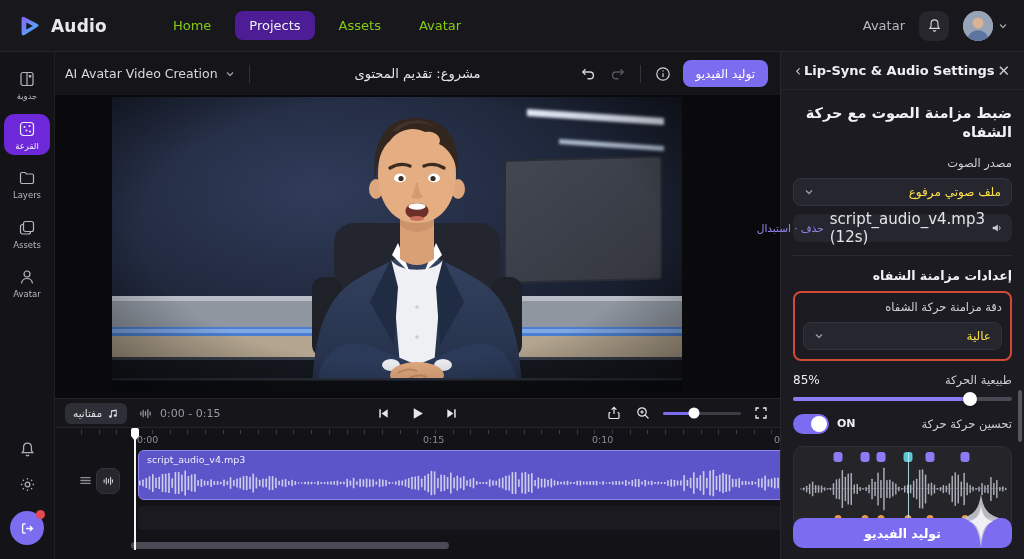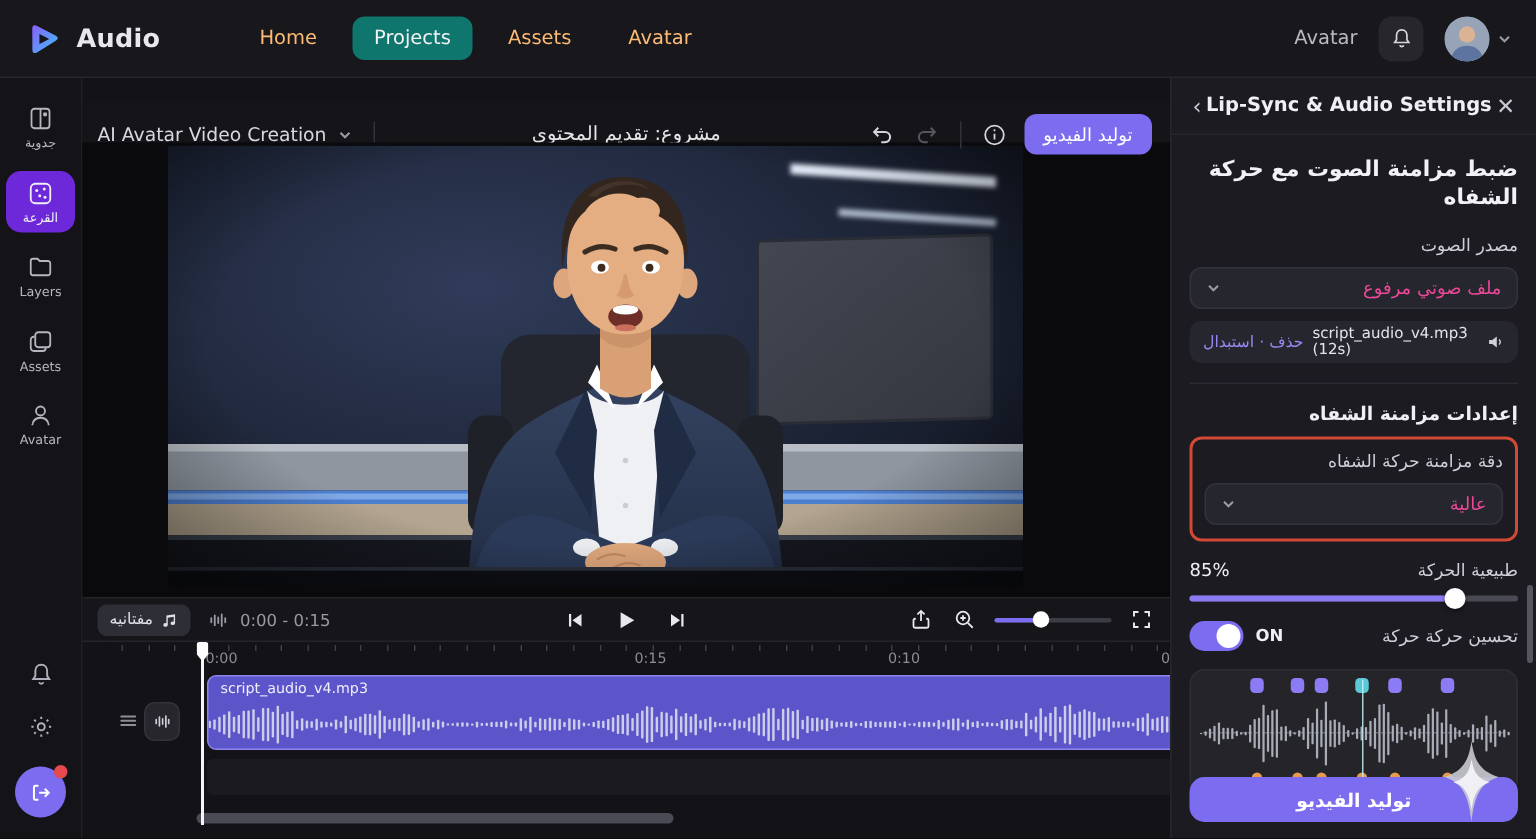--- a/index.html
+++ b/index.html
@@ -6,22 +6,22 @@
   html,body { width:1024px; height:559px; overflow:hidden; background:#0c0c0f;
     font-family:"DejaVu Sans", sans-serif; color:#e8e8ec; }
   .app { position:relative; width:1024px; height:559px; background:#121217; }
 
   
   .topnav { position:absolute; top:0; left:0; width:1024px; height:52px;
     background:#17171c; border-bottom:1px solid #26262c; display:flex; align-items:center; padding:0 16px; }
   .brand { display:flex; align-items:center; gap:9px; cursor:pointer; }
   .brand-name { font-size:17px; font-weight:bold; letter-spacing:.2px; }
   .nav-items { display:flex; align-items:center; gap:10px; margin-left:52px; }
-  .nav-item { font-size:13px; color:#fdba74; padding:7px 14px; border-radius:8px; cursor:pointer; }
-  .nav-item.active { background:#0f766e; color:#f2f2f5; }
+  .nav-item { font-size:13px; color:#84cc16; padding:7px 14px; border-radius:8px; cursor:pointer; }
+  .nav-item.active { background:#4c1d95; color:#f2f2f5; }
   .nav-right { margin-left:auto; display:flex; align-items:center; gap:14px; }
   .nav-avatar-label { font-size:13px; color:#b9b9c2; }
   .icon-btn { width:30px; height:30px; border-radius:9px; background:#26262c; border:none;
     display:flex; align-items:center; justify-content:center; color:#d7d7de; cursor:pointer; }
   .profile { display:flex; align-items:center; gap:5px; cursor:pointer; }
   .profile-pic { width:30px; height:30px; border-radius:50%; overflow:hidden; background:#8b97ad; }
   .chev { color:#9a9aa4; font-size:11px; }
 
   
   .sidebar { position:absolute; top:52px; left:0; width:55px; height:507px; background:#131318;
@@ -32,21 +32,21 @@
   .side-label { font-size:8.5px; line-height:1; }
   .side-bottom { margin-top:auto; display:flex; flex-direction:column; align-items:center; gap:18px; padding-bottom:14px; }
   .side-ico { color:#b0b0ba; cursor:pointer; display:flex; }
   .logout-btn { position:relative; width:34px; height:34px; border-radius:50%; background:#7c6cf0;
     border:none; display:flex; align-items:center; justify-content:center; color:#fff; cursor:pointer; }
   .logout-dot { position:absolute; top:-1px; right:-1px; width:9px; height:9px; border-radius:50%; background:#e5484d; }
 
   .main { position:absolute; top:52px; left:55px; width:725px; height:507px; }
 
   
-  .toolbar { position:absolute; top:16px; left:0; width:725px; height:43px; background:#141419;
+  .toolbar { position:absolute; top:0; left:0; width:725px; height:43px; background:#141419;
     display:flex; align-items:center; padding:0 12px 0 10px; }
   .mode-select { display:flex; align-items:center; gap:7px; font-size:12.5px; color:#d8d8de; cursor:pointer; }
   .tb-divider { width:1px; height:18px; background:#32323a; margin:0 14px; }
   .tb-title { position:absolute; left:0; right:0; text-align:center; font-size:13px; color:#e3e3e8; pointer-events:none; }
   .tb-right { margin-left:auto; display:flex; align-items:center; gap:10px; z-index:2; }
   .tb-ico { background:none; border:none; color:#d3d3da; display:flex; cursor:pointer; padding:2px; }
   .tb-ico.dim { color:#55555f; }
   .gen-btn { background:#7c6cf0; color:#fff; border:none; border-radius:8px; height:27px;
     padding:0 13px; font-size:12px; font-family:inherit; cursor:pointer; }
 
@@ -91,25 +91,25 @@
   .panel { position:absolute; top:52px; right:0; width:244px; height:507px; background:#1b1b21;
     border-left:1px solid #26262c; }
   .panel-header { height:38px; display:flex; align-items:center; padding:0 12px; border-bottom:1px solid #26262c; }
   .panel-title { flex:1; text-align:center; font-size:13px; font-weight:600; color:#f0f0f4; }
   .panel-nav-btn { background:none; border:none; color:#c9c9d2; font-size:15px; cursor:pointer; padding:0 2px; font-family:inherit; }
   .panel-body { position:relative; padding:14px 12px 0; direction:rtl; }
   .p-heading { font-size:14.5px; font-weight:bold; color:#f2f2f6; text-align:right; line-height:1.3; }
   .p-label { margin-top:14px; font-size:11.5px; color:#cfcfd8; text-align:right; }
   .p-select { margin-top:8px; height:28px; background:#26262e; border:1px solid #33333c; border-radius:8px;
     display:flex; align-items:center; justify-content:space-between; padding:0 10px; cursor:pointer; }
-  .p-select .val { font-size:12px; color:#ec4899; }
+  .p-select .val { font-size:12px; color:#fde047; }
   .p-select .sel-chev { color:#9a9aa4; display:flex; }
   .file-row { margin-top:8px; height:28px; background:#26262e; border-radius:8px; display:flex;
     align-items:center; gap:6px; padding:0 9px; }
-  .file-name { font-size:10px; color:#e4e4ea; direction:ltr; }
+  .file-name { font-size:15px; color:#e4e4ea; direction:ltr; }
   .file-actions { margin-right:auto; font-size:10.5px; color:#948af2; cursor:pointer; white-space:nowrap; }
   .p-divider { margin:13px 0 0; border-top:1px solid #2b2b33; }
   .p-section { margin-top:12px; font-size:12.5px; font-weight:bold; color:#f0f0f4; text-align:right; }
   .attention-box { margin-top:8px; border:2px solid #d04a36; border-radius:8px; padding:7px 8px 9px; }
   .attention-box .p-label { margin-top:0; }
   .nat-row { margin-top:12px; display:flex; align-items:center; justify-content:space-between; }
   .nat-label { font-size:11.5px; color:#cfcfd8; }
   .nat-val { font-size:12px; color:#f0f0f4; direction:ltr; }
   .slider { position:relative; margin-top:10px; height:4px; border-radius:3px; background:#4a4a55; direction:ltr; cursor:pointer; }
   .slider-fill { position:absolute; left:0; top:0; height:4px; width:81%; background:#8b7cf5; border-radius:3px; }

